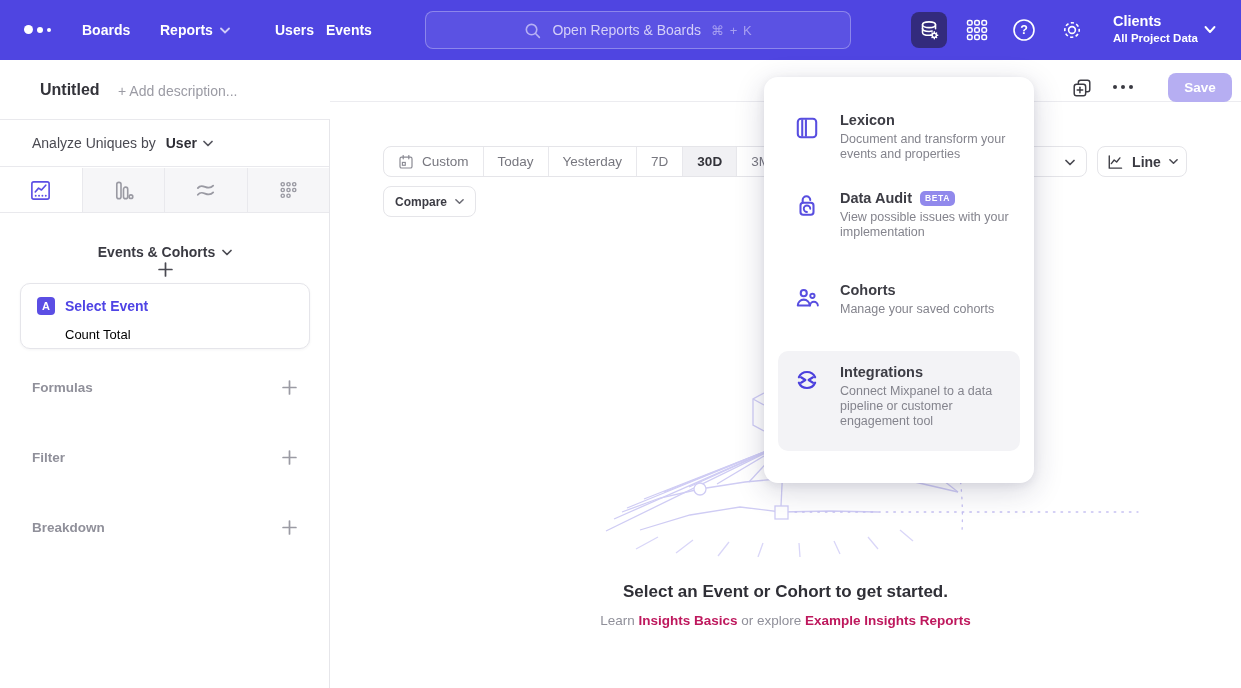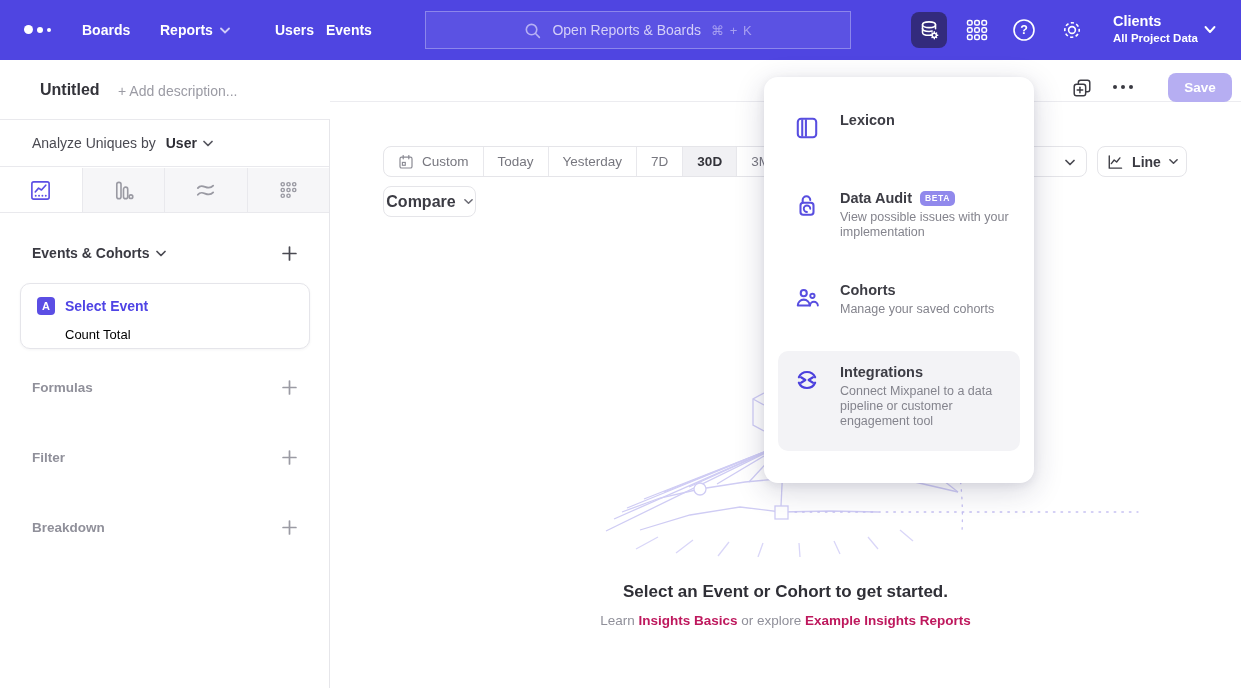--- a/index.html
+++ b/index.html
@@ -7,21 +7,21 @@
   body { font-family:"Liberation Sans", sans-serif; background:#fff; position:relative; overflow:hidden; }
   .abs { position:absolute; }
 
   
   .topnav { left:0; top:0; width:1241px; height:60px; background:#4f45e1; z-index:10; }
   .logo { left:24px; top:25px; display:flex; align-items:center; gap:4px; }
   .logo i { display:block; border-radius:50%; background:#fff; }
   .logo i.d1{width:9px;height:9px;} .logo i.d2{width:6px;height:6px;} .logo i.d3{width:4px;height:4px;}
   .navlink { top:0; height:60px; line-height:60px; color:#fff; font-size:14px; font-weight:600; cursor:pointer; display:flex; align-items:center; gap:7px; }
   .nav-boards{left:82px;} .nav-reports{left:160px;} .nav-users{left:275px;} .nav-events{left:326px;}
-  .searchbar { left:425px; top:11px; width:426px; height:38px; background:rgba(255,255,255,0.07); border:1px solid rgba(255,255,255,0.30); border-radius:0; display:flex; align-items:center; justify-content:center; gap:10px; cursor:text; }
+  .searchbar { left:425px; top:11px; width:426px; height:38px; background:rgba(255,255,255,0.07); border:1px solid rgba(255,255,255,0.30); border-radius:8px; display:flex; align-items:center; justify-content:center; gap:10px; cursor:text; }
   .searchbar .ph { color:#d4d0f8; font-size:14px; }
   .searchbar .sc { color:#a79ff1; font-size:13px; letter-spacing:1px; }
   .navbtn { width:36px; height:36px; border-radius:8px; display:flex; align-items:center; justify-content:center; cursor:pointer; }
   .navbtn.active { background:#332b7d; }
   .proj { left:1113px; top:13px; color:#fff; cursor:pointer; }
   .proj .p1 { font-size:14.5px; font-weight:700; }
   .proj .p2 { font-size:11.5px; font-weight:700; margin-top:3px; }
 
   
   .rtitle { left:40px; top:81px; font-size:16px; font-weight:700; color:#33333a; }
@@ -51,21 +51,21 @@
   .esub { left:44px; top:43px; font-size:13px; color:#000000; }
 
   
   .rangebar { left:383px; top:146px; height:31px; display:flex; background:#fff; border:1px solid #e5e5e9; border-radius:8px; overflow:hidden; z-index:1; }
   .rseg { display:flex; align-items:center; justify-content:center; gap:8px; font-size:13.5px; color:#77777f; border-right:1px solid #e8e8ec; cursor:pointer; padding:0 14px; white-space:nowrap; }
   .rseg:last-child { border-right:none; }
   .rseg.sel { background:#f1f1f4; color:#33333a; font-weight:700; }
   .intervalbtn { left:1008px; top:146px; width:79px; height:31px; background:#fff; border:1px solid #e5e5e9; border-radius:8px; cursor:pointer; z-index:1; }
   .intervalbtn svg { position:absolute; right:11px; top:12px; }
   .linebtn { left:1097px; top:146px; width:90px; height:31px; background:#fff; border:1px solid #e5e5e9; border-radius:8px; display:flex; align-items:center; justify-content:center; gap:8px; font-size:14px; font-weight:600; color:#3a3a42; cursor:pointer; z-index:1; }
-  .comparebtn { left:383px; top:186px; width:93px; height:31px; background:#fff; border:1px solid #e5e5e9; border-radius:8px; display:flex; align-items:center; justify-content:center; gap:8px; font-size:16px; font-weight:600; color:#3c3c44; cursor:pointer; }
+  .comparebtn { left:383px; top:186px; width:93px; height:31px; background:#fff; border:1px solid #e5e5e9; border-radius:8px; display:flex; align-items:center; justify-content:center; gap:8px; font-size:12px; font-weight:600; color:#3c3c44; cursor:pointer; }
 
   
   .menu { left:764px; top:54px; width:270px; height:406px; background:#fff; border-radius:14px; box-shadow:0 8px 30px rgba(35,35,80,.18), 0 2px 8px rgba(35,35,80,.08); z-index:50; padding:22px 14px 14px 14px; display:flex; flex-direction:column;margin-top:23px; }
   .mi { display:flex; align-items:flex-start; gap:20px; padding:13px 10px 13px 16px; border-radius:10px; cursor:pointer; }
   .mi.hover { background:#f3f3f6; }
   .mi .mic { width:26px; flex:0 0 26px; margin-top:3px; }
   .mi .mt { font-size:14.5px; font-weight:700; color:#3d3d45; display:flex; align-items:center; gap:8px; }
   .mi .md { font-size:12.5px; color:#84848d; line-height:15px; margin-top:4px; width:182px; }
   .beta { background:#9189ec; color:#fff; font-size:8.5px; font-weight:700; letter-spacing:.6px; padding:2.5px 5px; border-radius:5px; }
 
@@ -221,21 +221,21 @@
           <circle cx="6" cy="11.5" r="1.7"></circle>
             <circle cx="12" cy="11.5" r="1.7"></circle>
             <circle cx="18" cy="11.5" r="1.7"></circle>
           <circle cx="6" cy="17.5" r="1.7"></circle>
             <circle cx="12" cy="17.5" r="1.7"></circle>
         </g>
       </svg>
     </div>
   </div>
 
-  <div class="abs sec-head" style="top:124px;">
+  <div class="abs sec-head" style="top:124px;flex-direction:column;">
     <span class="sec-label">
         <span>Events &amp; Cohorts</span>
       <svg width="10" height="7" viewBox="0 0 10 7">
           <polyline points="1,1.5 5,5.5 9,1.5" fill="none" stroke="#4a4a52" stroke-width="1.7" stroke-linecap="round" stroke-linejoin="round"></polyline>
         </svg>
       </span>
     <span class="plusbtn">
       <svg width="15" height="15" viewBox="0 0 14 14">
           <line x1="7" y1="1" x2="7" y2="13" stroke="#4a4a52" stroke-width="1.6" stroke-linecap="round"></line>
           <line x1="1" y1="7" x2="13" y2="7" stroke="#4a4a52" stroke-width="1.6" stroke-linecap="round"></line>
@@ -378,20 +378,21 @@
   <div class="mi" style="height:78px;">
     <svg class="mic" width="26" height="26" viewBox="0 0 24 24">
       <rect x="3.5" y="3.5" width="17" height="17" rx="3" fill="none" stroke="#584ee0" stroke-width="1.9"></rect>
       <line x1="7.6" y1="4" x2="7.6" y2="20" stroke="#584ee0" stroke-width="1.9"></line>
       <line x1="11" y1="4" x2="11" y2="20" stroke="#584ee0" stroke-width="1.9"></line>
     </svg>
     <div>
       <div class="mt">
           <span>Lexicon</span>
         </div>
+      <div class="md">Document and transform your events and properties</div>
     </div>
   </div>
 
   <div class="mi" style="height:92px;">
     <svg class="mic" width="26" height="26" viewBox="0 0 24 24">
       <path d="M8,9 V6.5 a3.5,3.5 0 0 1 7,0" fill="none" stroke="#584ee0" stroke-width="1.9" stroke-linecap="round"></path>
       <rect x="6" y="9" width="12" height="11" rx="2.5" fill="none" stroke="#584ee0" stroke-width="1.9"></rect>
       <path d="M12,17.5 a3,3 0 1 1 3,-3" fill="none" stroke="#584ee0" stroke-width="1.7" stroke-linecap="round"></path>
     </svg>
     <div>

